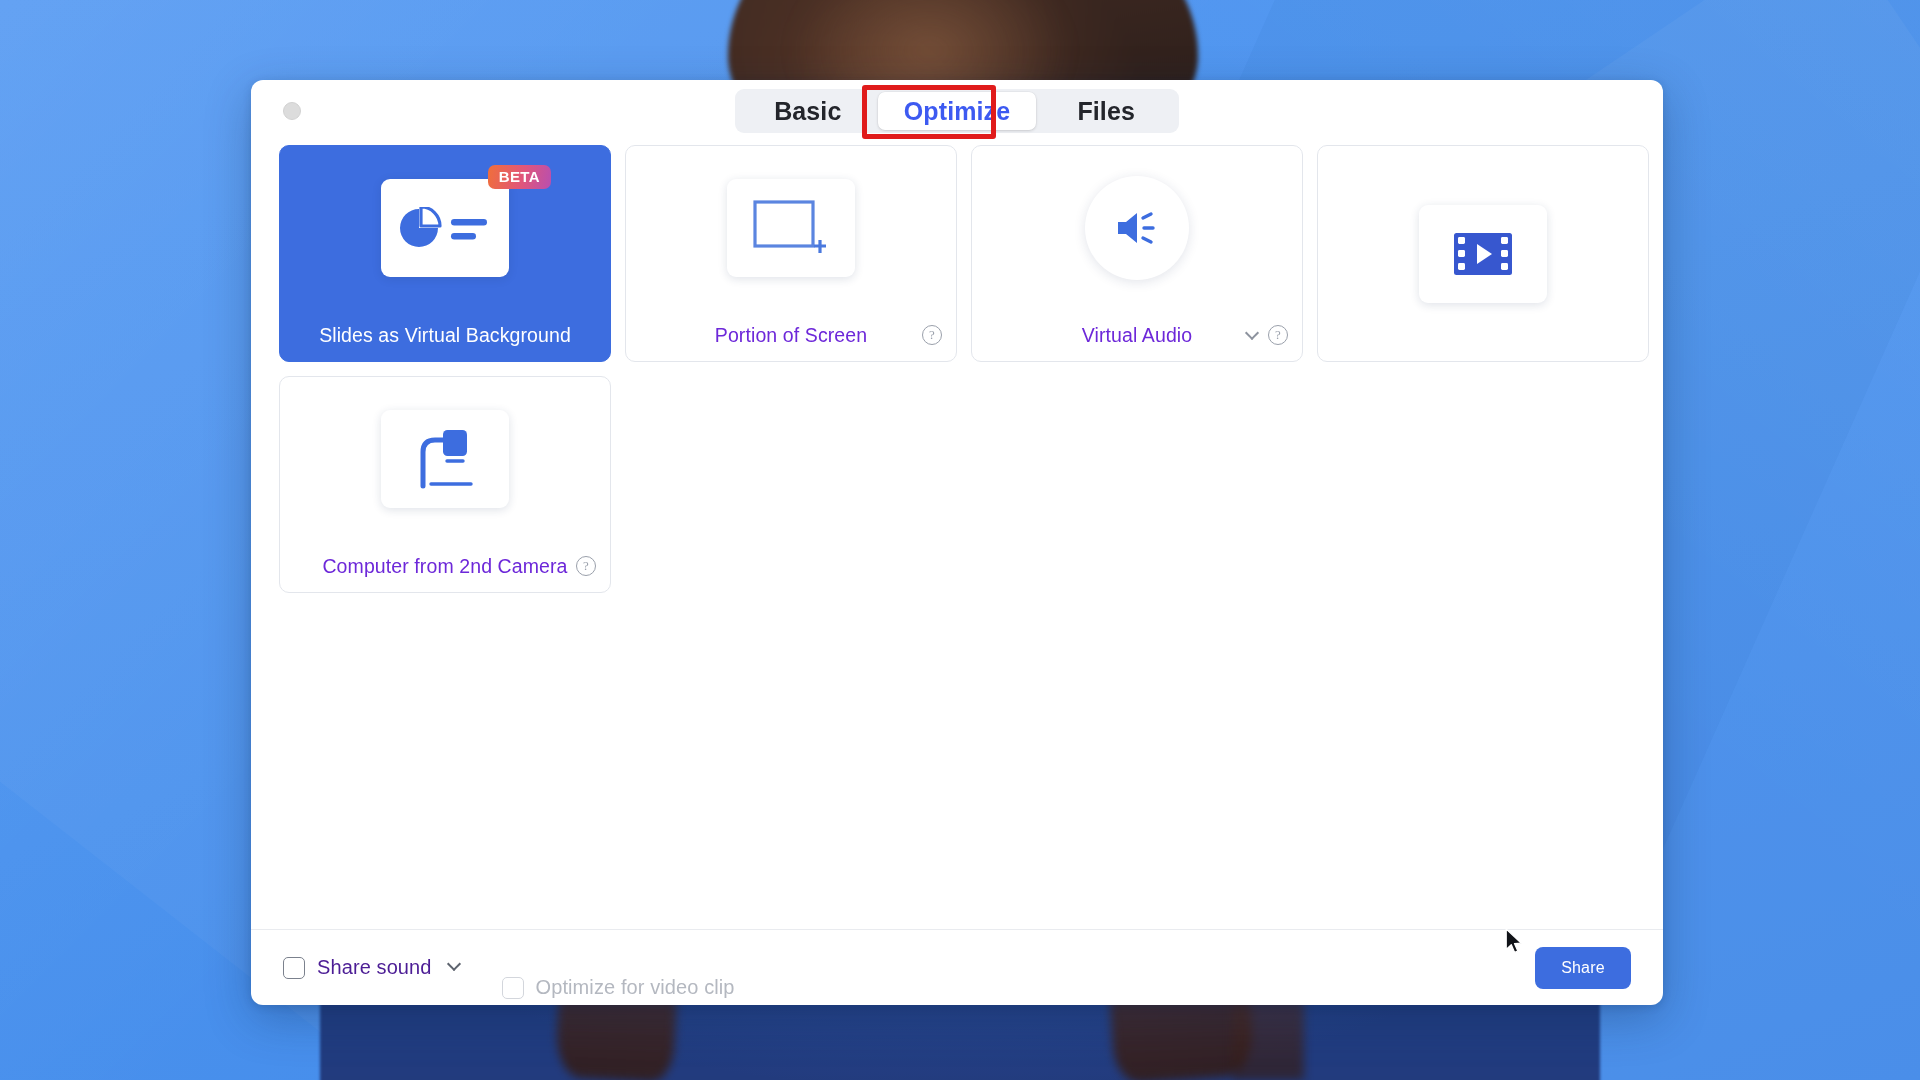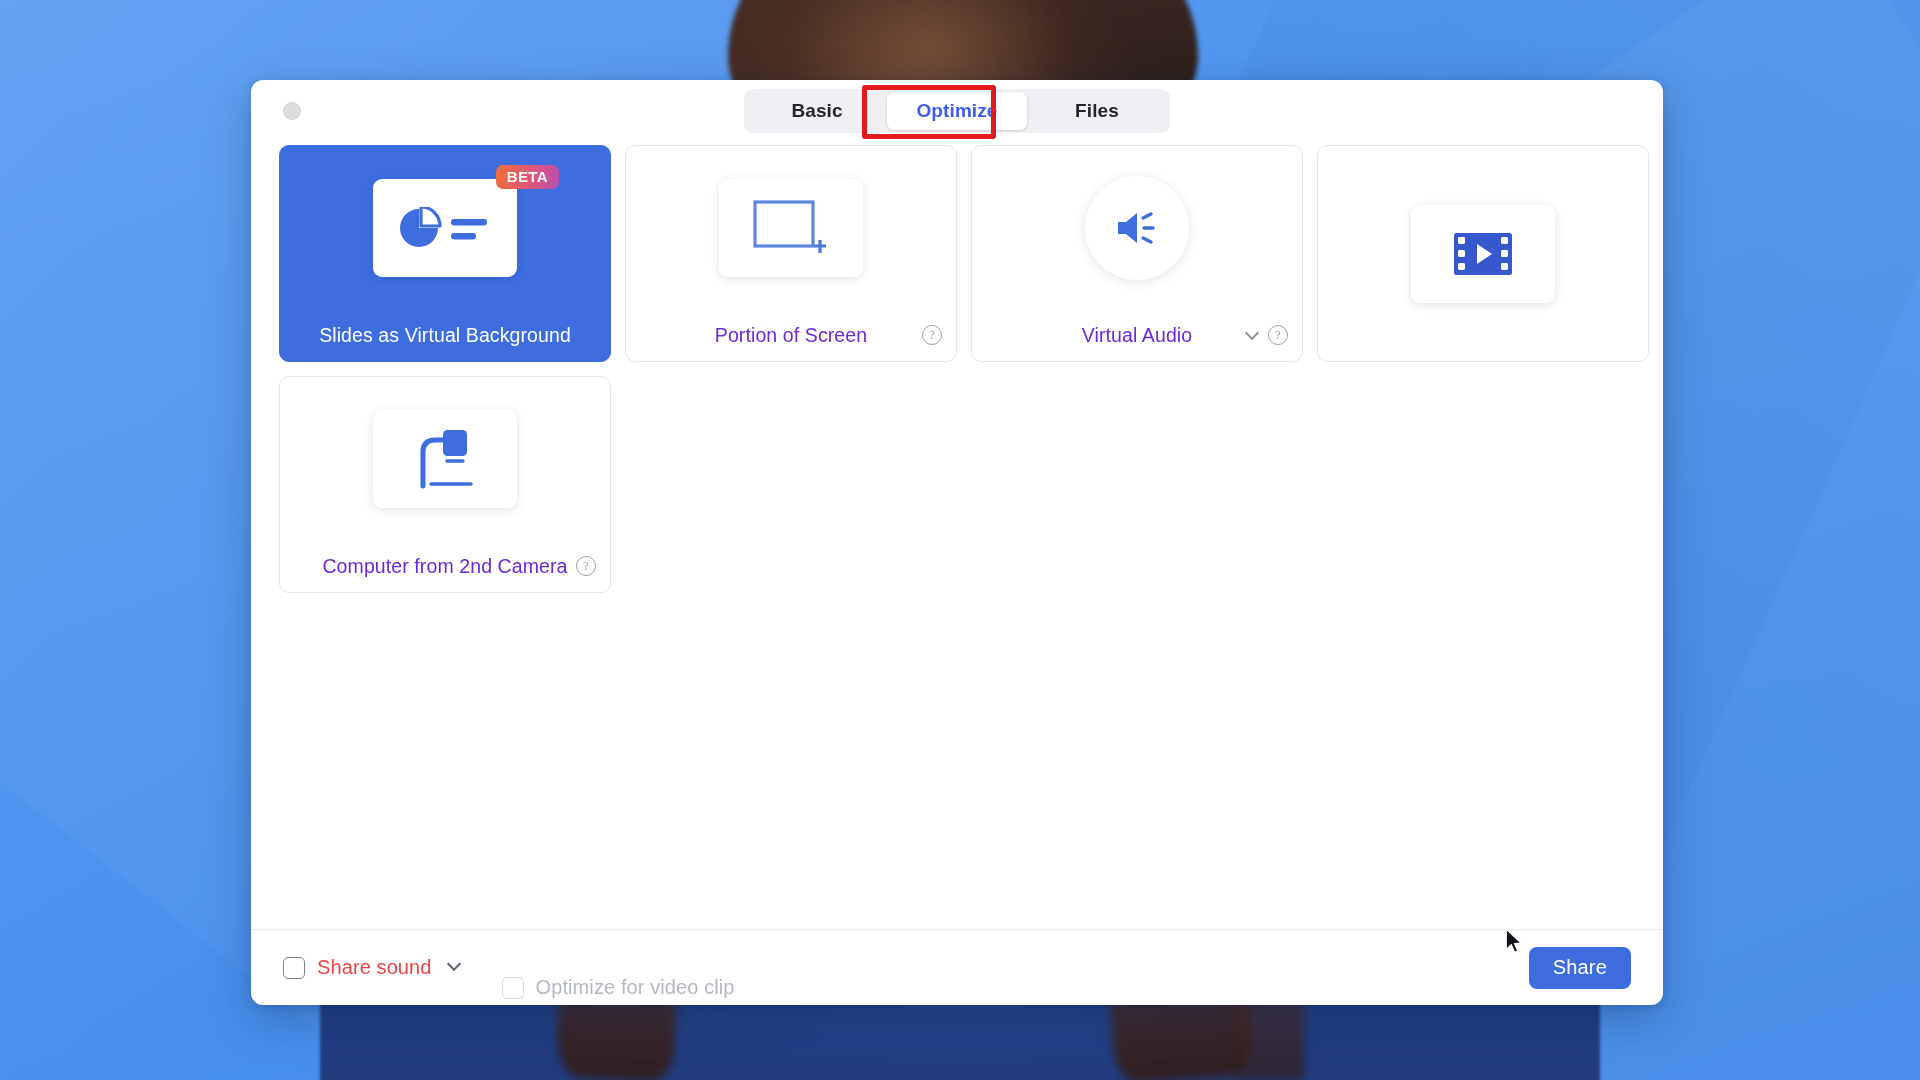--- a/index.html
+++ b/index.html
@@ -148,21 +148,21 @@
     padding: 3px;
     gap: 0;
   }
   .tab {
     min-width: 140px;
     height: 38px;
     padding: 0 26px;
     display: flex;
     align-items: center;
     justify-content: center;
-    font-size: 19px;
+    font-size: 25px;
     font-weight: bold;
     color: #23252b;
     border-radius: 7px;
     cursor: pointer;
     letter-spacing: .1px;
   }
   .tab.active {
     background: #ffffff;
     color: #3d5af1;
     box-shadow: 0 1px 3px rgba(0,0,0,.14), 0 0 0 .5px rgba(0,0,0,.04);
@@ -255,21 +255,21 @@
     display: block;
     width: 8px; height: 8px;
     border-right: 2px solid #8d939e;
     border-bottom: 2px solid #8d939e;
     transform: rotate(45deg);
     margin: -2px 0 0 1px;
   }
 
   
   .tile {
-    width: 144px;
+    width: 128px;
     height: 98px;
     background: #ffffff;
     border-radius: 9px;
     box-shadow: 0 2px 10px rgba(30,50,90,.14);
     display: flex;
     align-items: center;
     justify-content: center;
     position: relative;
   }
   .tile.round {
@@ -312,21 +312,21 @@
   .checkbox {
     width: 22px; height: 22px;
     border: 1.8px solid #7b818d;
     border-radius: 5px;
     background: #fff;
     flex: 0 0 22px;
   }
   .check-item.disabled .checkbox { border-color: #d3d6dc; }
   .check-label {
     font-size: 20px;
-    color: #ef4444;
+    color: #4c1d95;
     letter-spacing: .1px;
   }
   .check-item.disabled .check-label { color: #b4b8c0; }
   .footer-chev {
     width: 12px; height: 12px;
     margin-left: 4px;
     cursor: pointer;
   }
   .footer-chev::after {
     content: "";
@@ -340,21 +340,21 @@
   .footer-gap { width: 42px; }
   .footer-spacer { flex: 1 1 auto; }
   .share-button {
     min-width: 96px;
     height: 42px;
     padding: 0 24px;
     border: none;
     border-radius: 8px;
     background: #3d6ddf;
     color: #ffffff;
-    font-size: 20px;
+    font-size: 16px;
     font-family: "Liberation Sans", sans-serif;
     cursor: pointer;
     letter-spacing: .2px;
   }
 
   
   #cursor { position: absolute; pointer-events: none; }
 </style>
 </head>
 <body>

